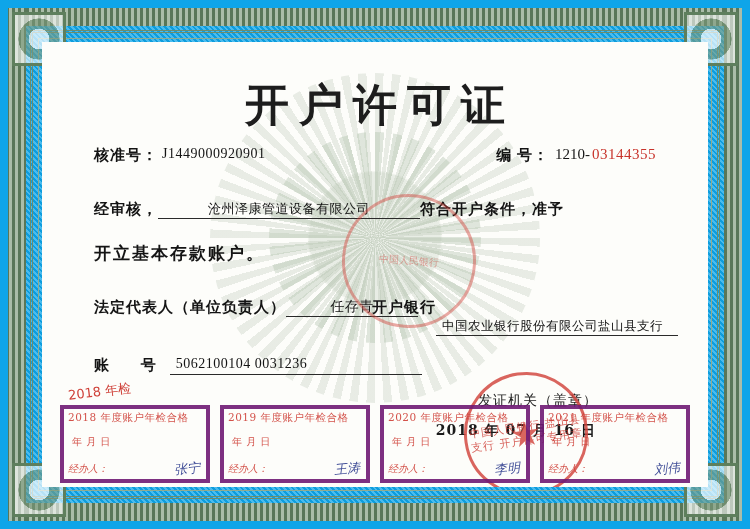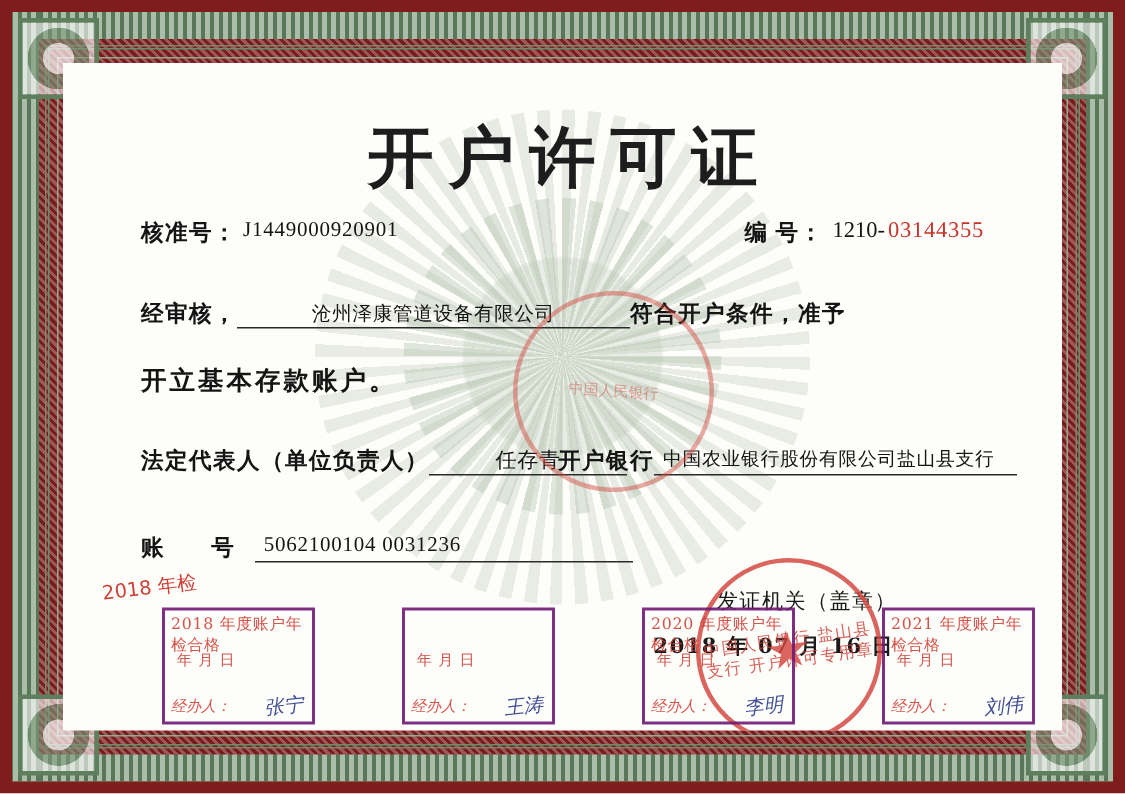--- a/index.html
+++ b/index.html
@@ -8,21 +8,21 @@
     background: #ffffff;
   }
   body {
     font-family: "DejaVu Sans", "Liberation Sans", sans-serif;
   }
   .cert-wrap {
     position: relative;
     width: 750px;
     height: 529px;
     overflow: hidden;
-    background: #7f1d1d;
+    background: #0ea5e9;
   }
 
   
   .border-outer {
     position: absolute;
     left: 8px; top: 8px; right: 8px; bottom: 8px;
     border: 18px solid #7d9a7c;
     box-sizing: border-box;
     background:
       repeating-linear-gradient(45deg, rgba(255,255,255,0.25) 0 2px, rgba(0,0,0,0.05) 2px 4px);
@@ -146,21 +146,21 @@
   .r-number .num-red { color: #c8332b; font-size: 15px; letter-spacing: .5px; padding-left: 2px;}
   .r-number .num-black { font-size: 15px; padding-left: 6px; }
 
   .r-body1 { left: 52px; top: 158px; }
   .r-body1 .fill { min-width: 250px; font-size: 13px; }
   .r-body2 { left: 52px; top: 200px; font-size: 17px; font-weight: bold; letter-spacing: 2px;}
 
   .r-legal { left: 52px; top: 256px; }
   .r-legal .fill { min-width: 120px; }
   .r-bank { left: 330px; top: 256px; }
-  .r-bank .fill { min-width: 230px; font-size: 12.5px; text-align: left; }
+  .r-bank .fill { min-width: 230px; font-size: 12.5px; text-align: left; margin-top: 20px; }
 
   .r-account { left: 52px; top: 314px; }
   .r-account .lbl { letter-spacing: 14px; }
   .r-account .fill { min-width: 240px; text-align: left; }
 
   
   .issuer {
     position: absolute;
     right: 110px;
     top: 350px;
@@ -226,27 +226,26 @@
     position: absolute;
     left: 18px;
     right: 18px;
     bottom: 4px;
     height: 78px;
     display: flex;
     gap: 10px;
   }
   .insp-box {
     flex: 1;
-    border: 2px solid #701a75;
+    border: 4px solid #701a75;
     position: relative;
     color: #cf4038;
     font-family: "DejaVu Serif", "Liberation Serif", serif;
     font-size: 10px;
     opacity: .9;
-    margin-left: 48px;
   }
   .insp-head {
     position: absolute;
     top: 2px;
     left: 4px;
     font-size: 10.5px;
     letter-spacing: .5px;
   }
   .insp-mid {
     position: absolute;
@@ -353,20 +352,21 @@
     <div class="insp-strip">
 
       <div class="insp-box">
         <div class="insp-head">2018 年度账户年检合格</div>
         <div class="insp-mid">年 月 日</div>
         <div class="insp-foot">经办人：</div>
         <div class="insp-sign">张宁</div>
       </div>
 
       <div class="insp-box">
+        <div class="insp-head">2019 年度账户年检合格</div>
         <div class="insp-mid">年 月 日</div>
         <div class="insp-foot">经办人：</div>
         <div class="insp-sign">王涛</div>
       </div>
 
       <div class="insp-box">
         <div class="insp-head">2020 年度账户年检合格</div>
         <div class="insp-mid">年 月 日</div>
         <div class="insp-foot">经办人：</div>
         <div class="insp-sign">李明</div>

